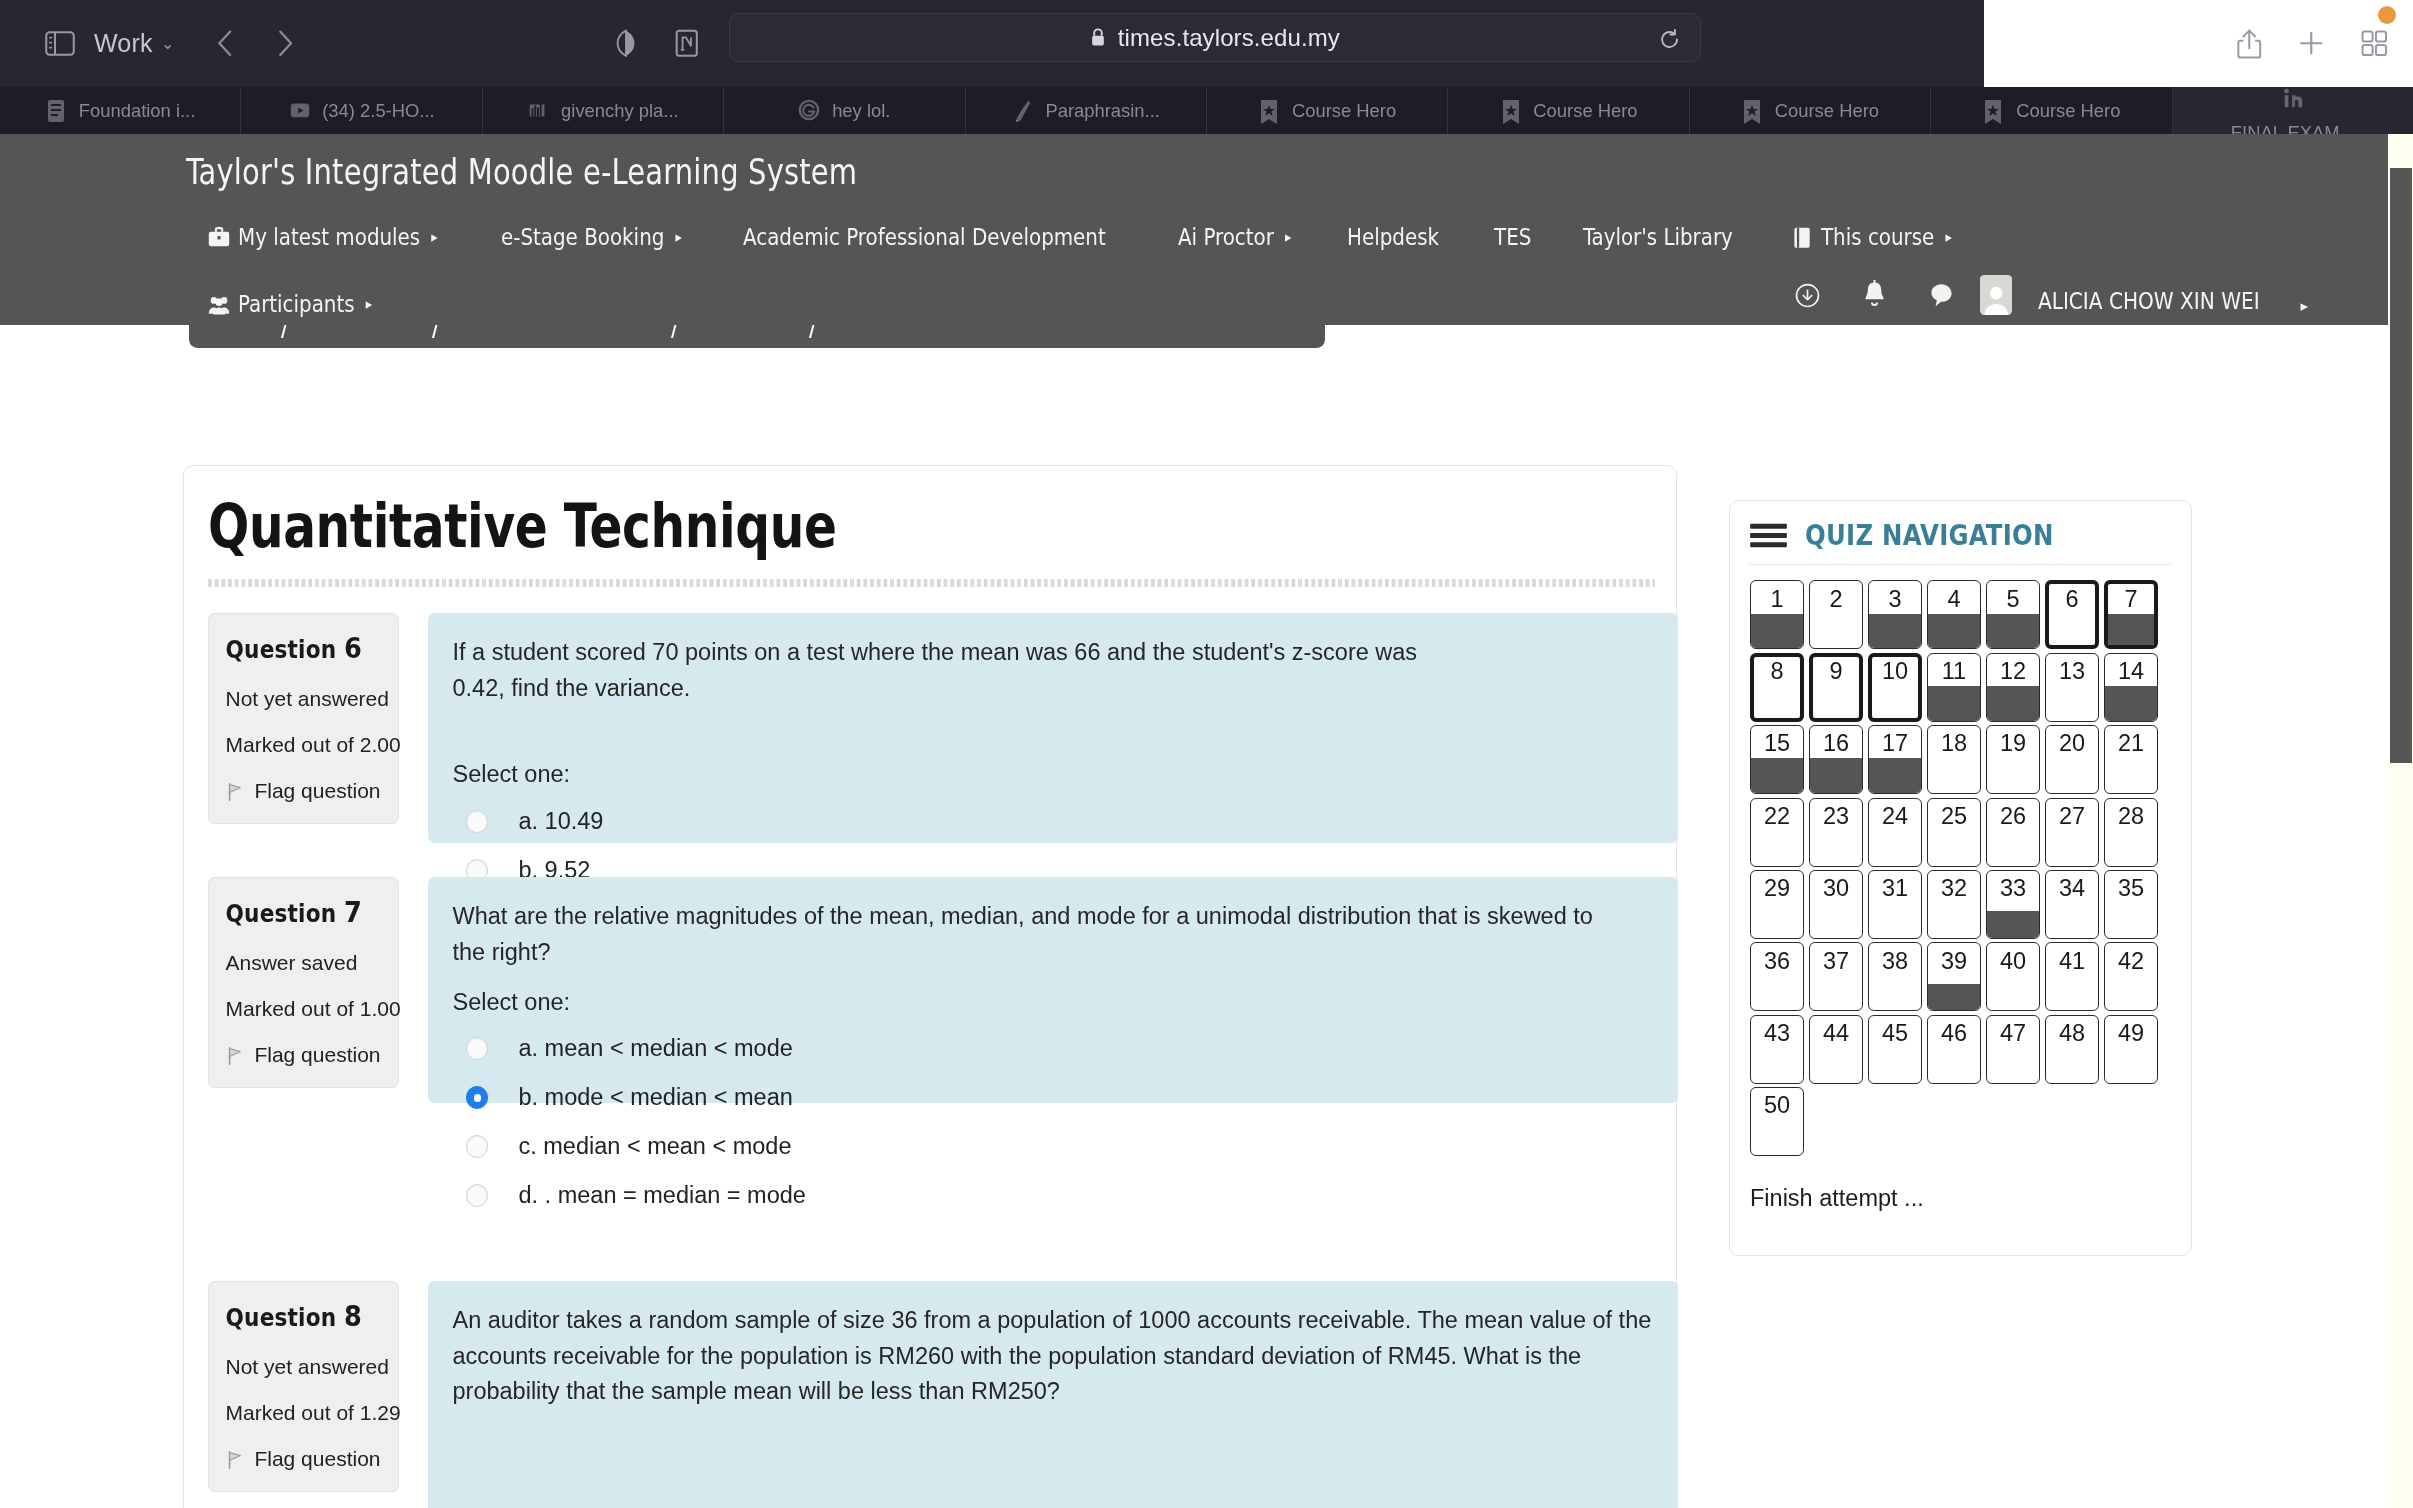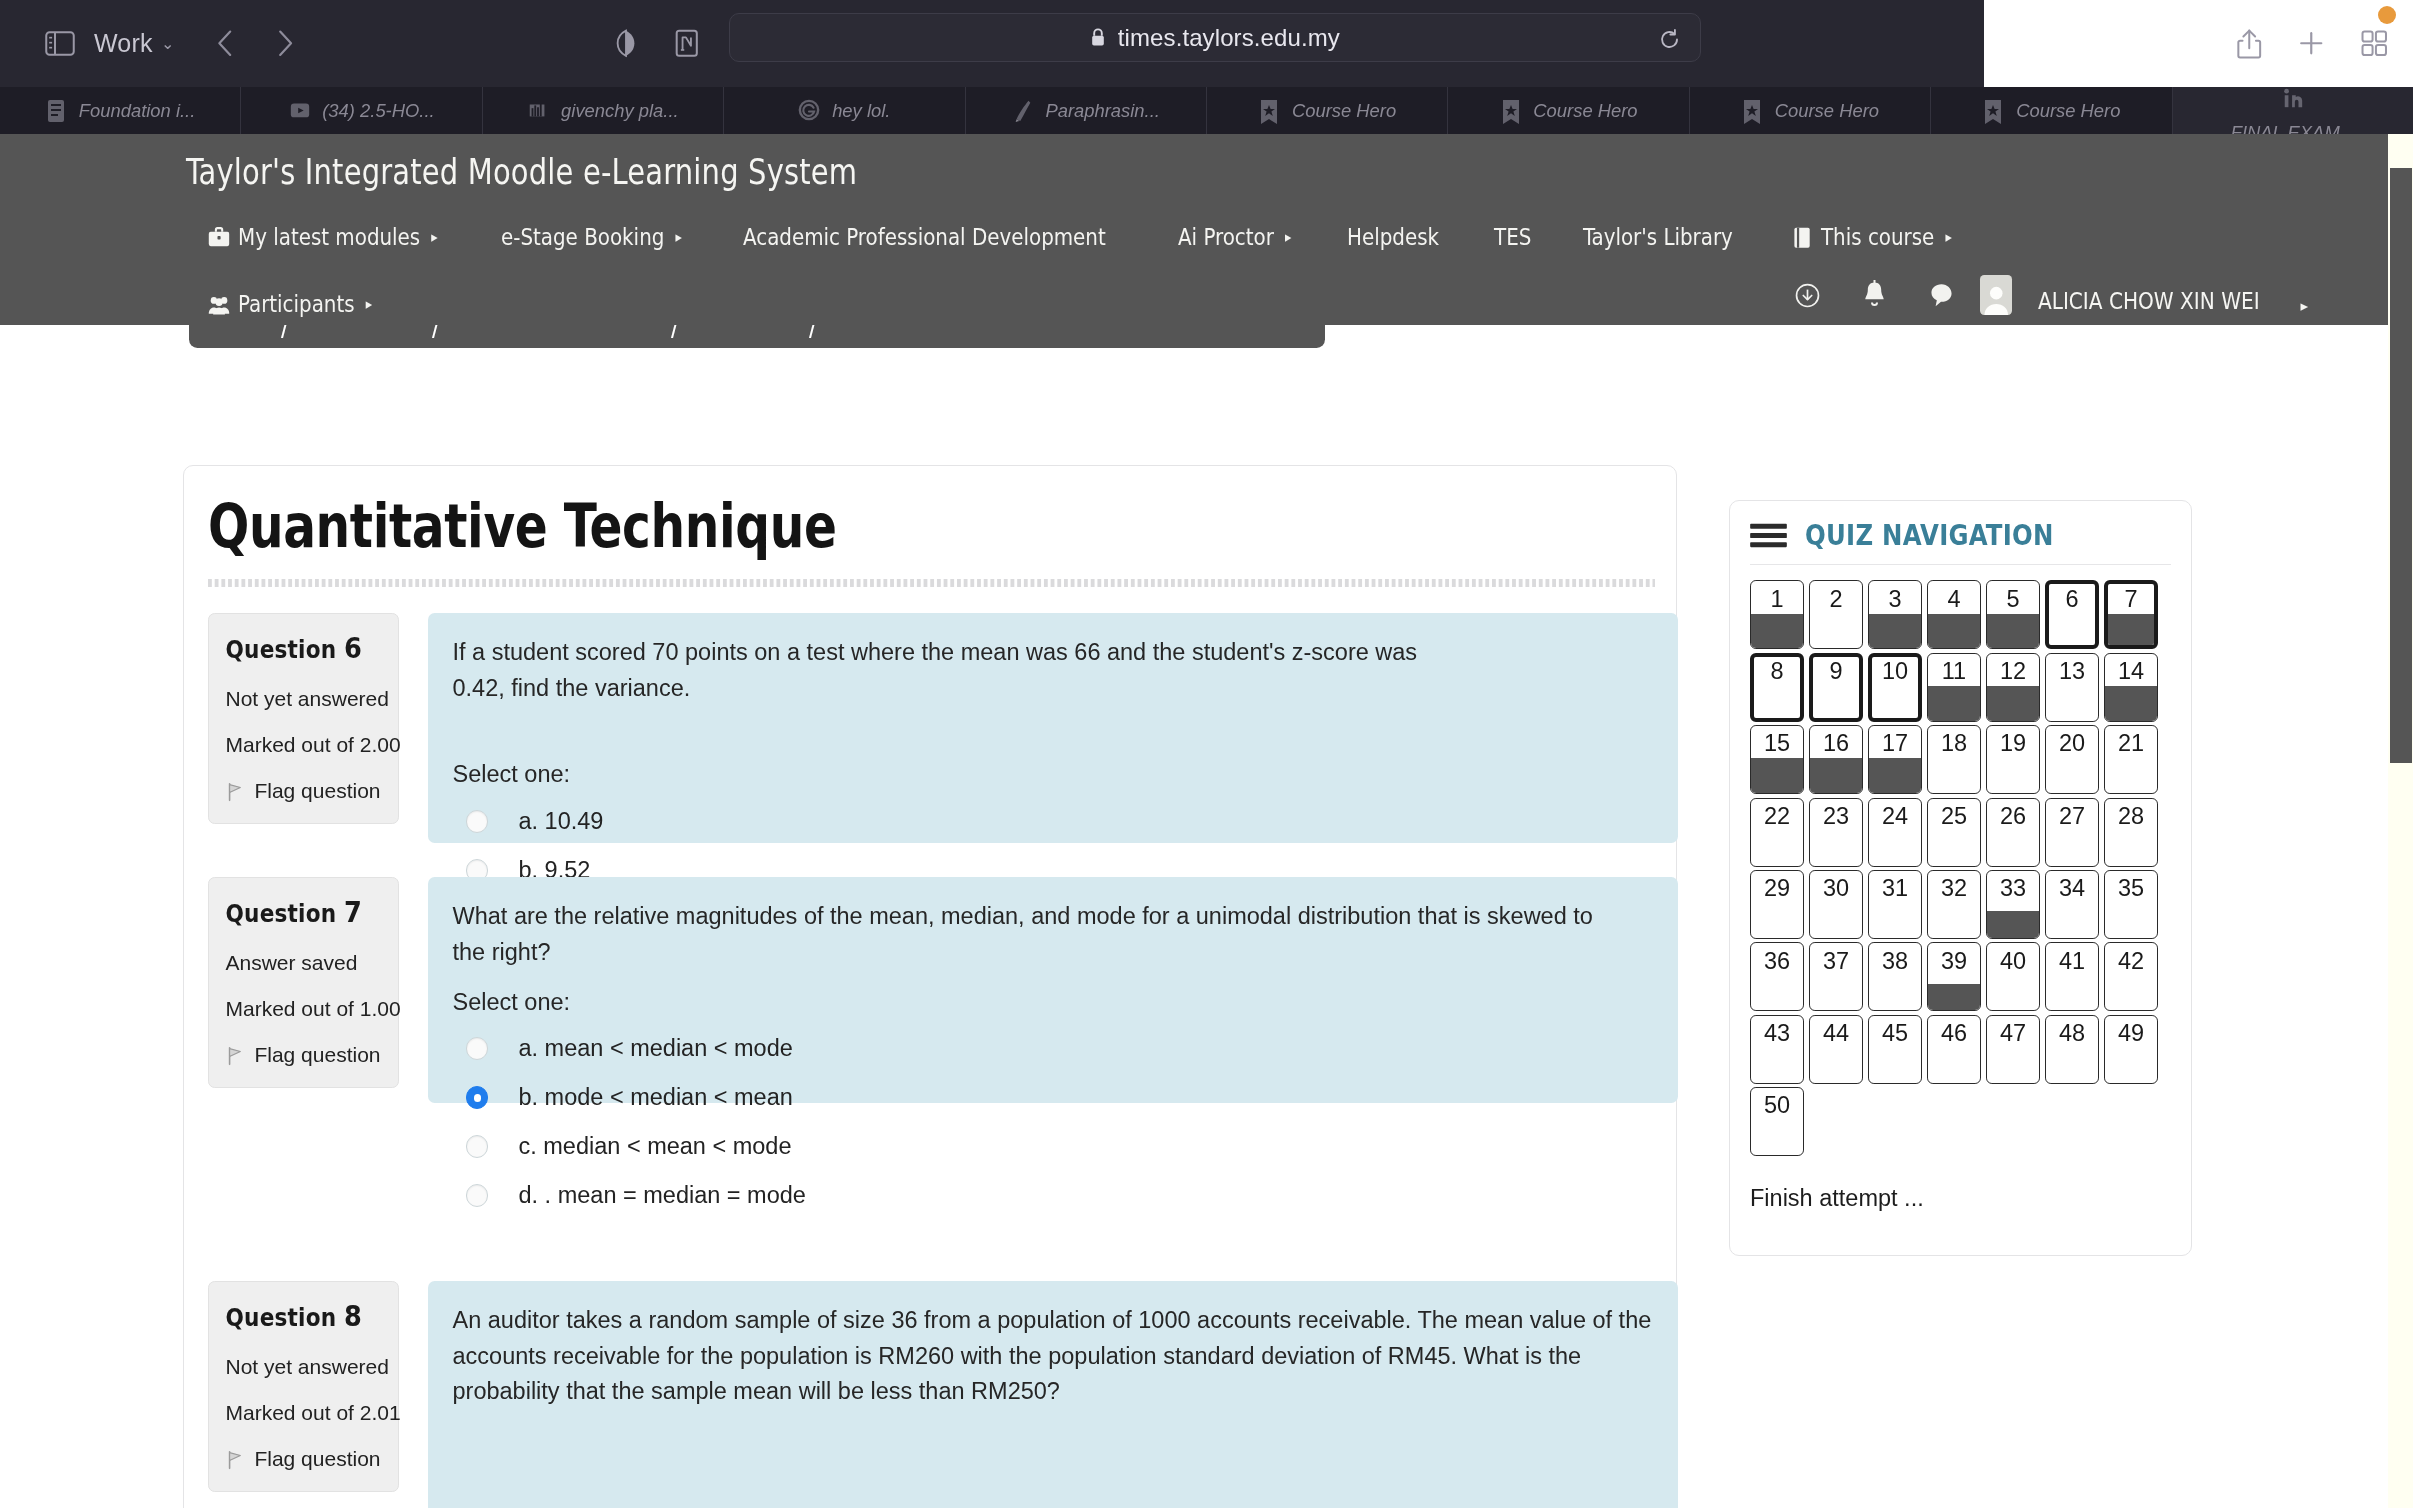--- a/index.html
+++ b/index.html
@@ -75,21 +75,21 @@
     display: flex; align-items: center; justify-content: center;
     gap: 11.7px;
     border-right: 1.3px solid #34333e;
     background: #1e1d26;
     padding: 0 11.7px;
   }
   .tab:last-child { border-right: none; background: #282731; flex-direction: column; }
   .tab-ico { flex: none; width: 22px; height: 23.5px; display: block; opacity: .62; }
   .tab-title {
     color: #8a8894; font-size: 18.4px;
-    white-space: nowrap; overflow: hidden; text-overflow: clip; font-style: italic;
+    white-space: nowrap; overflow: hidden; text-overflow: clip;
   }
 
   
   #page {
     position: absolute; top: 134px; left: 0;
     width: 2388px; height: 1374px;
     background: #ffffff;
     overflow: hidden;
   }
 
@@ -678,21 +678,21 @@
       </div>
     </div>
 
     <div class="qblock" id="q2" style="top:815px">
       <div class="qinfo">
         <div class="qnum">
           <span>Question</span>
           <b>8</b>
         </div>
         <div class="qstate">Not yet answered</div>
-        <div class="qmark">Marked out of 2.01</div>
+        <div class="qmark">Marked out of 1.29</div>
         <div class="qflag">
           <svg class="flag-icon" viewBox="0 0 24 28">
               <path d="M5 3 L5 26" stroke="#9b9b9b" stroke-width="2.2" fill="none" stroke-linecap="round"></path>
               <path d="M5 4 L20 8 L5 15 Z" fill="#d5d5d5" stroke="#9b9b9b" stroke-width="1.6" stroke-linejoin="round"></path>
             </svg>
           <span>Flag question</span>
         </div>
       </div>
       <div class="qbody" style="height:251px">
         <div class="qtext" style="width:1207px">An auditor takes a random sample of size 36 from a population of 1000 accounts receivable. The mean value of the accounts receivable for the population is RM260 with the population standard deviation of RM45. What is the probability that the sample mean will be less than RM250?</div>

